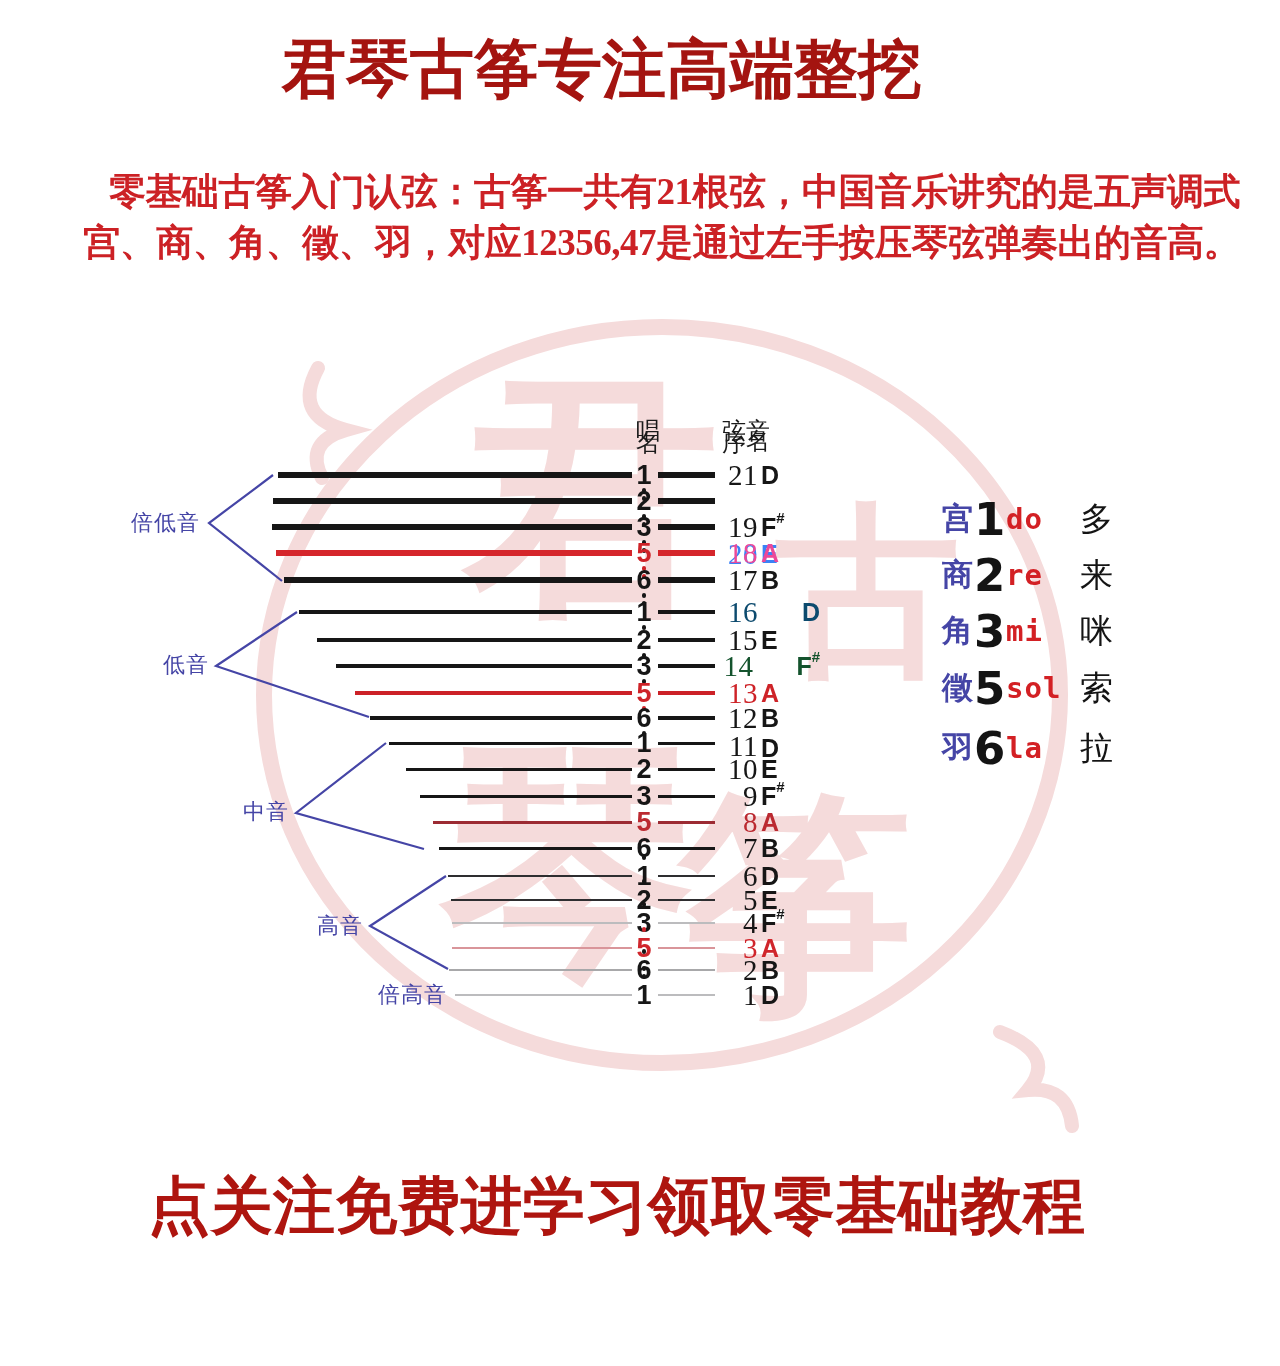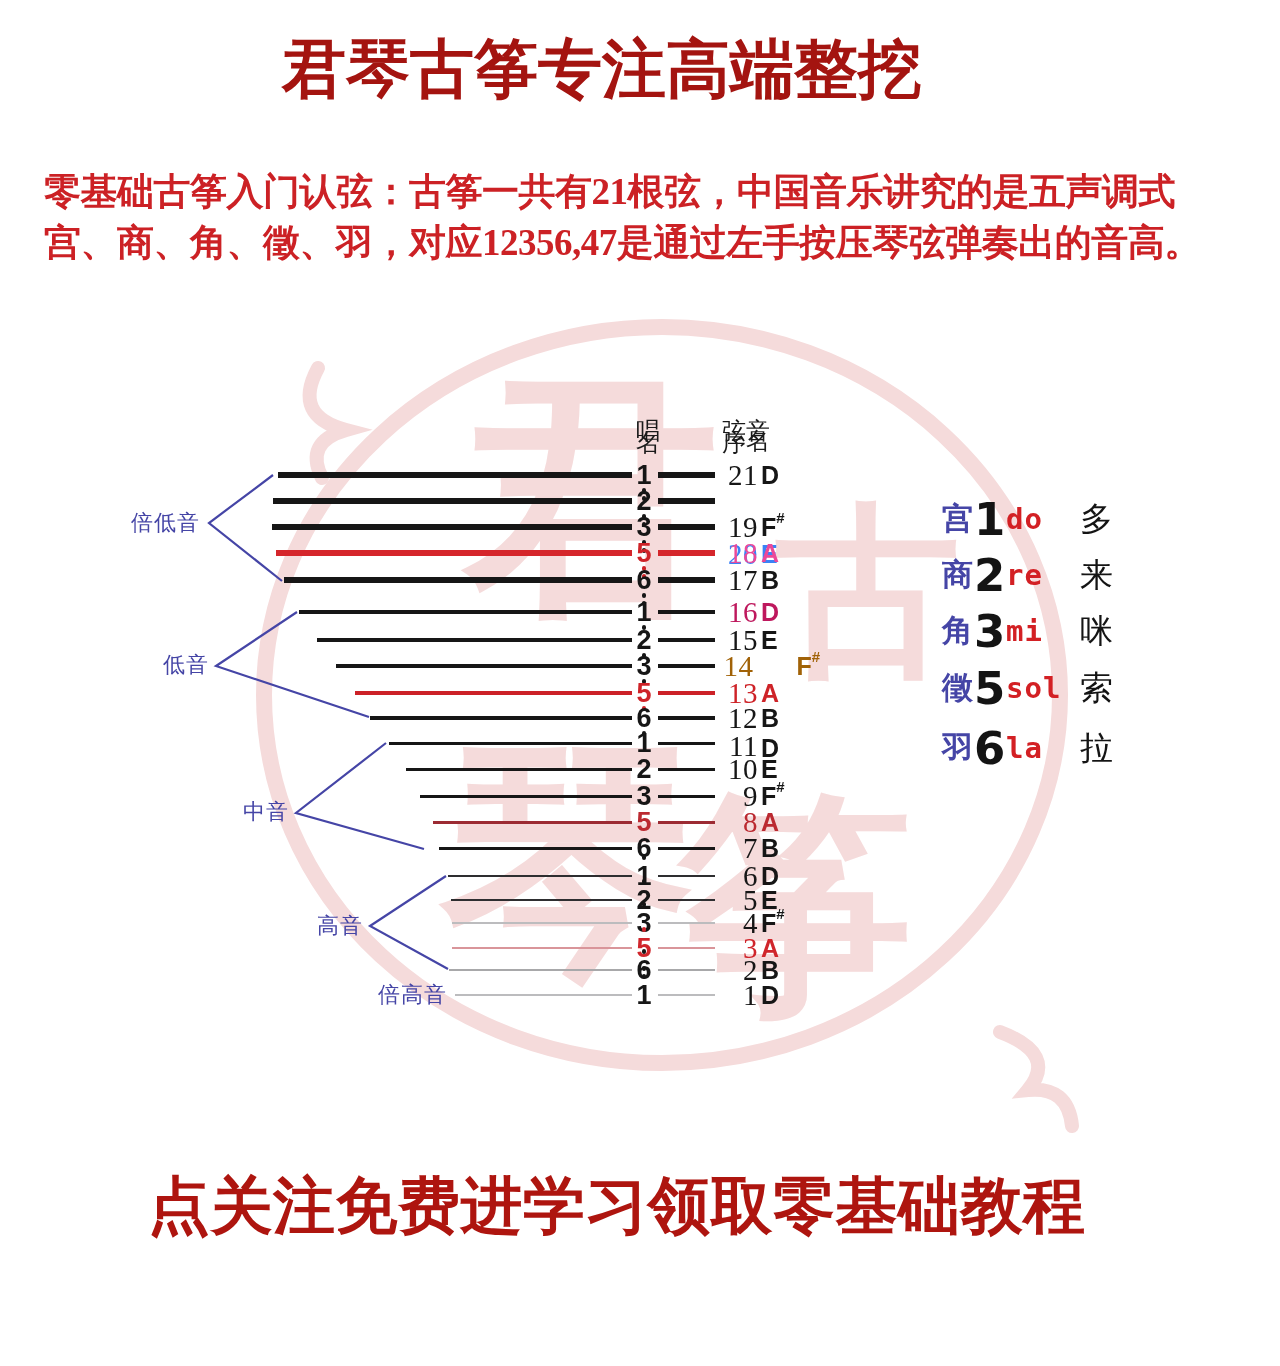--- a/index.html
+++ b/index.html
@@ -8,21 +8,21 @@
   .layer{position:absolute;left:0;top:0;width:1280px;height:1366px;}
   svg.layer{pointer-events:none;}
   #watermark-svg{z-index:0;}
   #brackets-svg{z-index:1;}
   .content{z-index:2;}
 
   .title{position:absolute;left:282px;top:26px;width:700px;white-space:nowrap;
          font-size:64px;font-weight:bold;color:var(--title-red);letter-spacing:0px;z-index:2;}
   .intro{position:absolute;left:44px;top:166px;width:1196px;z-index:2;
          font-size:37px;line-height:51px;font-weight:bold;color:var(--body-red);letter-spacing:-0.5px;}
-  .intro span{display:block;white-space:nowrap;}
+  .intro span{display:block;white-space:nowrap;text-align:right;}
   .footer{position:absolute;left:148px;top:1164px;white-space:nowrap;z-index:2;
           font-size:62px;font-weight:bold;color:var(--footer-red);letter-spacing:0.5px;}
 
   .vhead{position:absolute;writing-mode:vertical-lr;text-orientation:upright;z-index:2;
          font-size:24px;color:#1a1a1a;letter-spacing:12px;line-height:24px;}
 
   .string-line{position:absolute;z-index:2;}
   .solfa-num{position:absolute;width:40px;text-align:center;z-index:2;
              font-family:"Liberation Sans","DejaVu Sans",sans-serif;
              font-size:27px;font-weight:600;line-height:30px;}
@@ -120,37 +120,37 @@
       <div class="octave-dot" style="left: 641.75px; top: 593px; background: rgb(22, 22, 22);"></div>
       <div class="octave-dot" style="left: 641.75px; top: 601px; background: rgb(22, 22, 22);"></div>
       <div class="string-label" style="top: 560px; color: rgb(22, 22, 22);">
         <span class="lab-num">17</span>
         <span class="lab-note">B</span>
       </div>
       <div class="string-line" style="left: 299px; top: 610px; width: 333px; height: 4px; background: rgb(22, 22, 22);"></div>
       <div class="string-line" style="left: 658px; top: 610px; width: 57px; height: 4px; background: rgb(22, 22, 22);"></div>
       <div class="solfa-num" style="left: 624px; top: 597px; color: rgb(22, 22, 22);">1</div>
       <div class="octave-dot" style="left: 641.75px; top: 625px; background: rgb(22, 22, 22);"></div>
-      <div class="string-label" style="top: 592px; color: #be185d;">
+      <div class="string-label" style="top: 592px; color: #0c4a6e; justify-content: space-between;">
         <span class="lab-num">16</span>
         <span class="lab-note">D</span>
       </div>
       <div class="string-line" style="left: 317px; top: 638px; width: 315px; height: 4px; background: rgb(22, 22, 22);"></div>
       <div class="string-line" style="left: 658px; top: 638px; width: 57px; height: 4px; background: rgb(22, 22, 22);"></div>
       <div class="solfa-num" style="left: 624px; top: 625px; color: rgb(22, 22, 22);">2</div>
       <div class="octave-dot" style="left: 641.75px; top: 653px; background: rgb(22, 22, 22);"></div>
       <div class="string-label" style="top: 620px; color: rgb(22, 22, 22);">
         <span class="lab-num">15</span>
         <span class="lab-note">E</span>
       </div>
       <div class="string-line" style="left: 336px; top: 664px; width: 296px; height: 4px; background: rgb(22, 22, 22);"></div>
       <div class="string-line" style="left: 658px; top: 664px; width: 57px; height: 4px; background: rgb(22, 22, 22);"></div>
       <div class="solfa-num" style="left: 624px; top: 651px; color: rgb(22, 22, 22);">3</div>
       <div class="octave-dot" style="left: 641.75px; top: 679px; background: rgb(22, 22, 22);"></div>
-      <div class="string-label" style="top: 646px; color: #a16207; gap: 40px;">
+      <div class="string-label" style="top: 646px; color: #14532d; gap: 40px;">
         <span class="lab-num">14</span>
         <span class="lab-note">F<sup>#</sup></span>
       </div>
       <div class="string-line" style="left: 355px; top: 691px; width: 277px; height: 4px; background: rgb(204, 33, 39);"></div>
       <div class="string-line" style="left: 658px; top: 691px; width: 57px; height: 4px; background: rgb(204, 33, 39);"></div>
       <div class="solfa-num" style="left: 624px; top: 678px; color: rgb(206, 35, 40);">5</div>
       <div class="octave-dot" style="left: 641.75px; top: 706px; background: rgb(206, 35, 40);"></div>
       <div class="string-label" style="top: 673px; color: rgb(206, 35, 40);">
         <span class="lab-num">13</span>
         <span class="lab-note">A</span>

